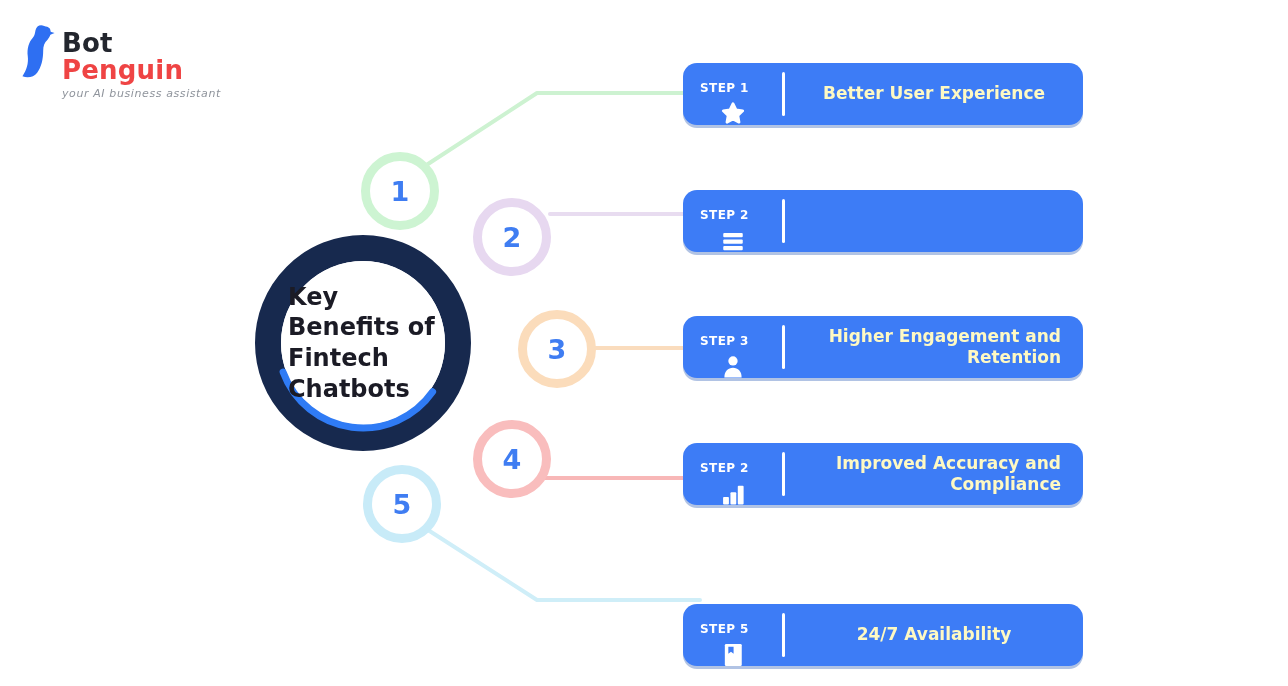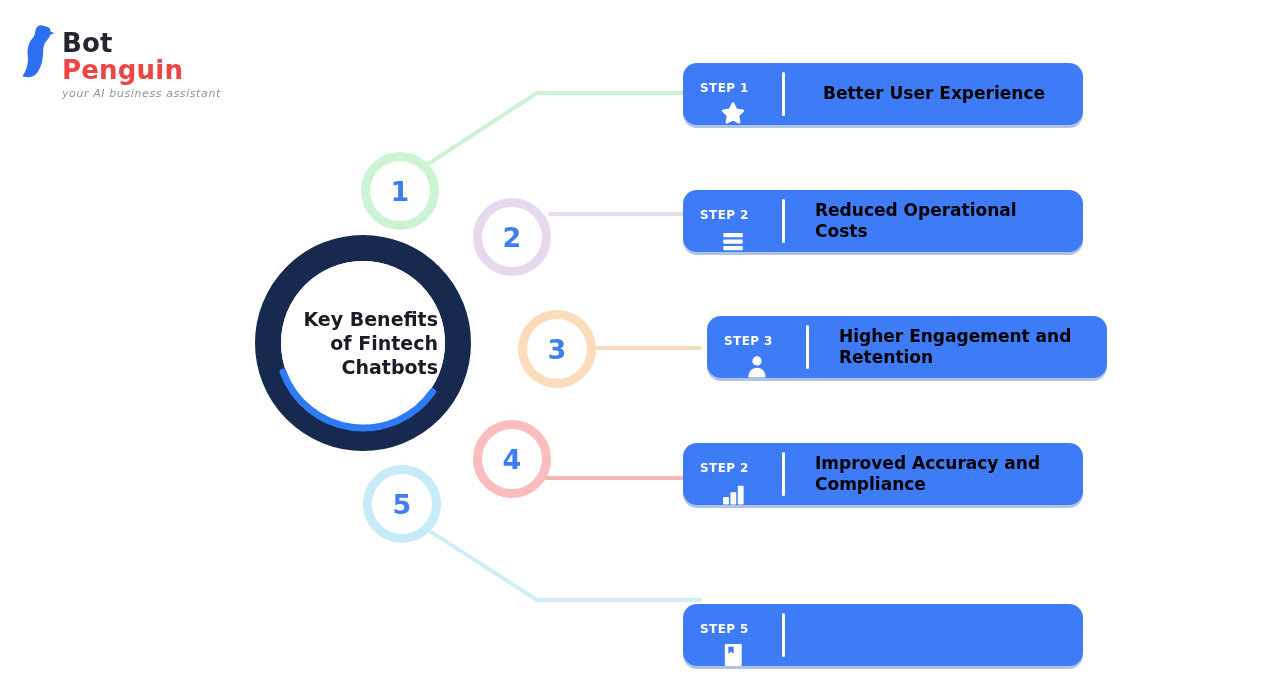--- a/index.html
+++ b/index.html
@@ -20,22 +20,22 @@
   .logo-tagline { font-size: 11px; font-style: italic; color: #8f949c; margin-top: 5px; letter-spacing: 0.6px; }
 
   
   .connectors { position: absolute; left: 0; top: 0; z-index: 1; }
 
   
   .medallion { position: absolute; left: 253px; top: 233px; width: 220px; height: 220px; z-index: 3; }
   .medallion svg { position: absolute; left: 0; top: 0; }
   .medallion-title {
     position: absolute; left: 35px; top: 0; width: 150px; height: 220px;
-    display: flex; align-items: center; justify-content: center; text-align: right;
-    font-size: 19px; font-weight: 800; color: #1b1b25; line-height: 1.28;
+    display: flex; align-items: center; justify-content: center; text-align: left;
+    font-size: 24px; font-weight: 800; color: #1b1b25; line-height: 1.28;
   }
 
   
   .num-circle {
     position: absolute; width: 78px; height: 78px; border-radius: 50%;
     background: #ffffff; border: 9px solid #ccc; z-index: 4;
     display: flex; align-items: center; justify-content: center;
     font-size: 27px; font-weight: 800;
   }
   .nc1 { left: 361px; top: 152px; }
@@ -45,41 +45,41 @@
   .nc5 { left: 363px; top: 465px; }
 
   
   .card {
     position: absolute; left: 683px; width: 400px; height: 62px;
     background: #3d7cf6; border-radius: 14px; z-index: 2;
     box-shadow: 0 3px 0 rgba(32, 84, 178, 0.35);
   }
   .card-1 { top: 63px; }
   .card-2 { top: 190px; }
-  .card-3 { top: 316px; margin-left: 24px; }
+  .card-3 { top: 316px; }
   .card-4 { top: 443px; }
   .card-5 { top: 569px; margin-top: 35px; }
   .card-left { position: absolute; left: 0; top: 10px; width: 76px; height: 100%; }
   .step-label {
     position: absolute; left: 17px; top: 8px;
     font-size: 12px; font-weight: 800; color: #ffffff; letter-spacing: 0.4px;
   }
   .step-icon {
     position: absolute; left: 0; top: 25px; width: 99px; height: 32px;
     display: flex; align-items: center; justify-content: center;
   }
   .card-sep {
     position: absolute; left: 99px; top: 9px; width: 3px; height: 44px;
     background: #ffffff; border-radius: 2px;
   }
   .card-title {
     position: absolute; left: 102px; top: 0; right: 0; height: 100%;
-    display: flex; align-items: center; justify-content: center; text-align: left;
-    font-size: 17px; font-weight: 700; color: #000000; line-height: 1.25;
-    padding: 0 30px;
+    display: flex; align-items: center; justify-content: center; text-align: right;
+    font-size: 17px; font-weight: 700; color: #fef9c3; line-height: 1.25;
+    padding: 0 22px;
   }
 </style>
 </head>
 <body>
 
 <div class="logo">
   <svg class="logo-mark" viewBox="0 0 34 56">
     <path d="M23 2 C19 0 15.5 2.2 14.6 6 C13.9 9 14 11 12 13.2 C8.2 17.2 6.2 24 7.1 31 C8 38 6 44.5 2 50.5 C7 52.6 13 51.4 16.2 47 C20.2 41.6 22 34 22 26 C22 21 23.2 18 26.2 15.1 C29.2 12.2 30.2 7.2 28.2 4.2 C27 2.8 25 2.6 23 2 Z" fill="#2e6ff2"></path>
     <path d="M26 6.5 L33 8.6 L27 11 Z" fill="#2e6ff2"></path>
   </svg>
@@ -141,21 +141,20 @@
     <span class="step-label">STEP 2</span>
     <span class="step-icon">
       <svg width="26" height="26" viewBox="0 0 24 24">
           <rect x="3" y="4.5" width="18" height="4" rx="1" fill="#ffffff"></rect>
           <rect x="3" y="10.5" width="18" height="4" rx="1" fill="#ffffff"></rect>
           <rect x="3" y="16.5" width="18" height="4" rx="1" fill="#ffffff"></rect>
         </svg>
     </span>
   </div>
   <div class="card-sep"></div>
-  <div class="card-title">Reduced Operational Costs</div>
 </div>
 
 <div class="card card-3" style="background: rgb(61, 124, 246);">
   <div class="card-left">
     <span class="step-label">STEP 3</span>
     <span class="step-icon">
       <svg width="28" height="28" viewBox="0 0 24 24">
           <circle cx="12" cy="6.8" r="4" fill="#ffffff"></circle>
           <path d="M4.6 21 C4.6 15.6 7.7 12.6 12 12.6 C16.3 12.6 19.4 15.6 19.4 21 Z" fill="#ffffff"></path>
         </svg>
@@ -184,13 +183,14 @@
   <div class="card-left">
     <span class="step-label">STEP 5</span>
     <span class="step-icon">
       <svg width="28" height="28" viewBox="0 0 24 24">
           <rect x="5" y="2.5" width="14.5" height="19" rx="1.2" fill="#ffffff"></rect>
           <path d="M8 5 L12.5 5 L12.5 11 L10.25 9.2 L8 11 Z" fill="#3d7cf6"></path>
         </svg>
     </span>
   </div>
   <div class="card-sep"></div>
+  <div class="card-title">24/7 Availability</div>
 </div>
 
 </body></html>

